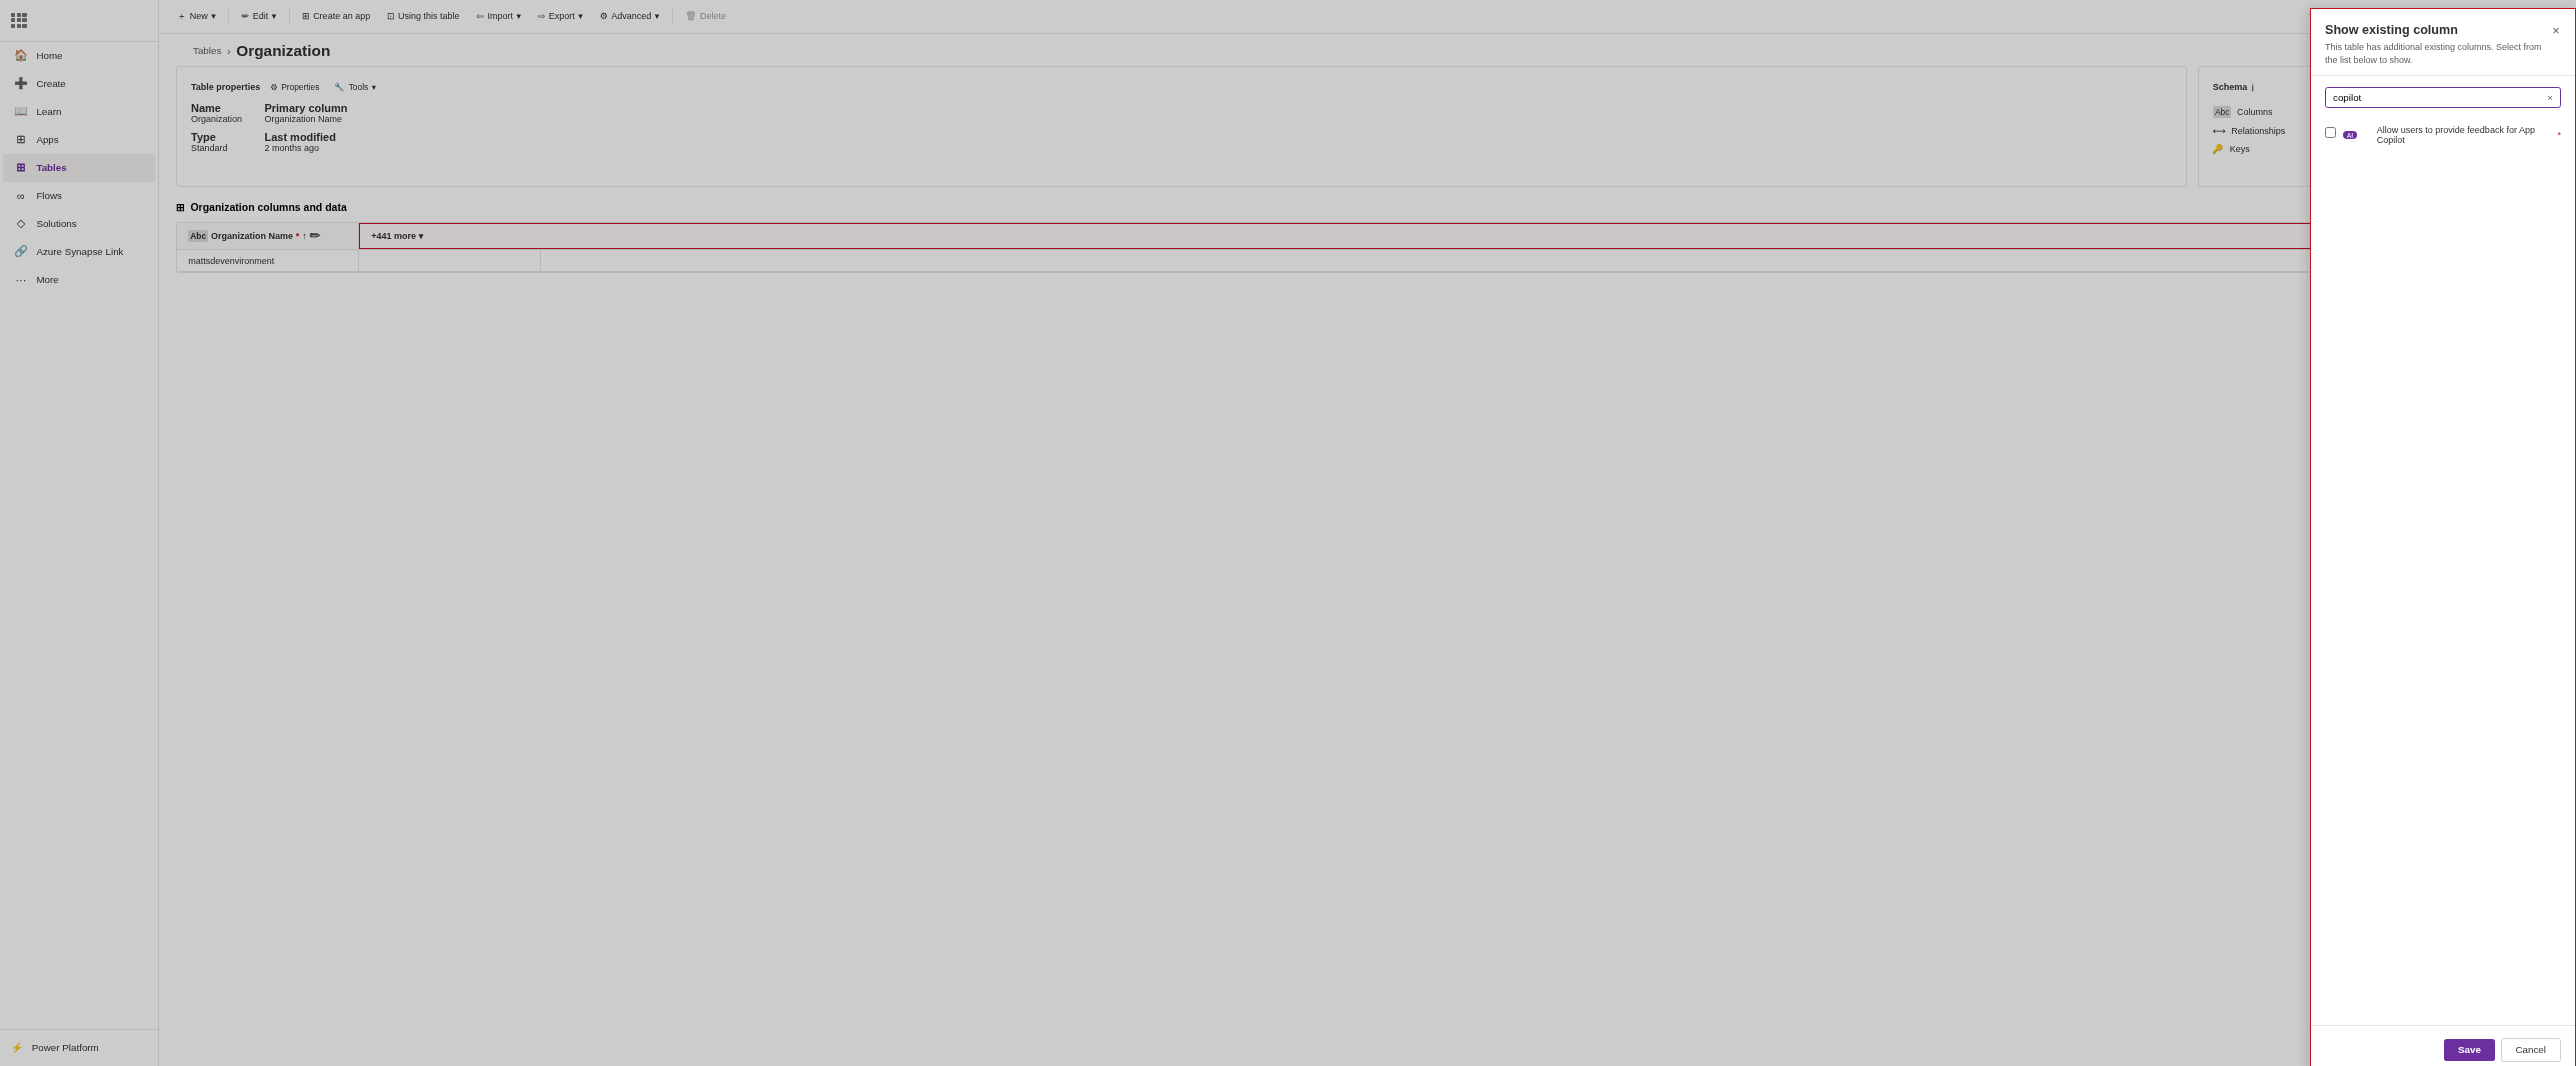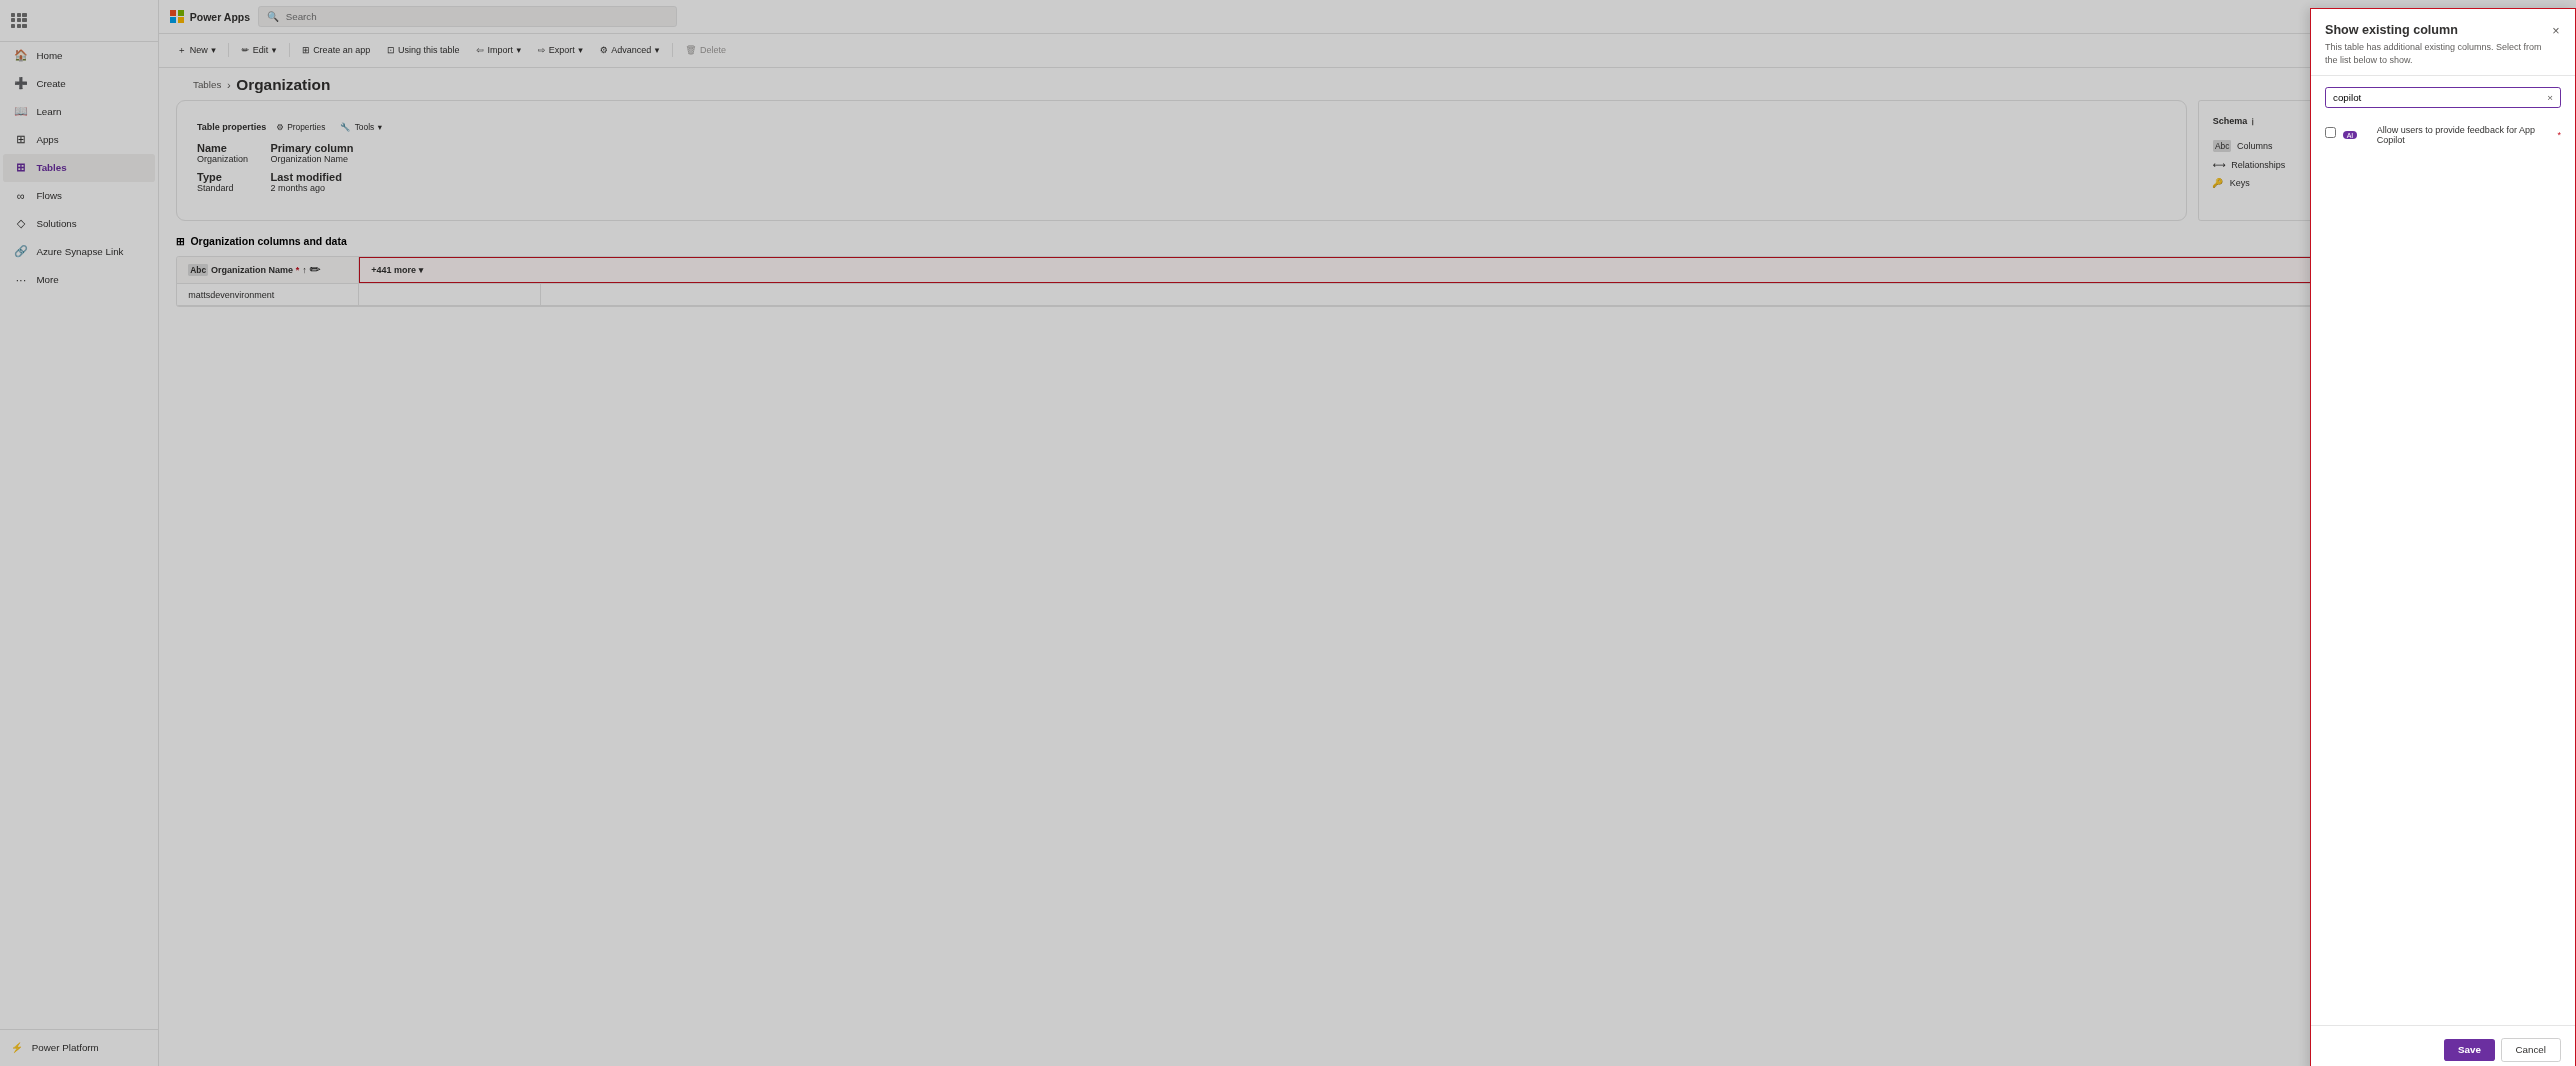--- a/index.html
+++ b/index.html
@@ -37,21 +37,21 @@
     .toolbar-divider { width: 0.7px; height: 14px; background: #e5e5e5; margin: 0 2.8px; }
 
     .breadcrumb { display: flex; align-items: center; gap: 5.6px; padding: 8.4px 17px 5.6px; font-size: 9.8px; color: #605e5c; }
     .breadcrumb .current { font-size: 15.4px; font-weight: 700; color: #323130; }
     .breadcrumb-sep { font-size: 11.2px; color: #605e5c; }
 
     .content-area { flex: 1; padding: 0 17px 17px; overflow-y: auto; position: relative; }
 
     
     .info-row { display: flex; gap: 11.2px; margin-bottom: 14px; }
-    .info-card { background: #fff; border: 0.7px solid #e5e5e5; border-radius: 9px; padding: 20px; flex: 1; }
+    .info-card { background: #fff; border: 0.7px solid #e5e5e5; border-radius: 3px; padding: 14px; flex: 1; }
     .info-card-title { font-size: 9px; font-weight: 600; color: #323130; margin-bottom: 8.4px; display: flex; align-items: center; gap: 4.2px; }
     .info-field { margin-bottom: 7px; }
     .info-field-label { font-weight: 600; font-size: 11px; color: #323130; }
     .info-field-value { font-size: 9px; color: #323130; }
     .schema-card { background: #fff; border: 0.7px solid #e5e5e5; border-radius: 2.8px; padding: 14px; flex: 0 0 196px; }
     .schema-item { display: flex; align-items: center; gap: 5.6px; padding: 4.2px 0; font-size: 9px; color: #323130; cursor: pointer; }
     .data-exp-card { background: #fff; border: 0.7px solid #e5e5e5; border-radius: 2.8px; padding: 14px; flex: 0 0 154px; }
     .data-exp-item { display: flex; align-items: center; gap: 5.6px; padding: 4.2px 0; font-size: 9px; color: #323130; cursor: pointer; }
 
     
@@ -149,39 +149,20 @@
   <div class="sidebar-bottom">
     <div class="sidebar-bottom-item">
       <span class="icon">⚡</span>
       <span>Power Platform</span>
     </div>
   </div>
 </div>
 
 <div class="main">
 
-  <div class="topbar">
-    <div class="topbar-logo">
-      <div class="ms-logo">
-        <div class="ms-logo-sq red"></div>
-        <div class="ms-logo-sq green"></div>
-        <div class="ms-logo-sq blue"></div>
-        <div class="ms-logo-sq yellow"></div>
-      </div>
-      <span class="topbar-title">Power Apps</span>
-    </div>
-    <div class="topbar-search">
-      <span style="color:#605e5c">🔍</span>
-      <input type="text" placeholder="Search" style="">
-    </div>
-    <div class="topbar-right">
-      <button style="background:none;border:none;cursor:pointer;font-size:12.6px;">⚙</button>
-      <button style="background:none;border:none;cursor:pointer;font-size:12.6px;">?</button>
-    </div>
-  </div>
 
   <div class="toolbar">
     <button class="toolbar-btn">
       <span>＋</span>
       <span>New</span>
       <span>▾</span>
     </button>
     <div class="toolbar-divider"></div>
     <button class="toolbar-btn">
       <span>✏</span>

